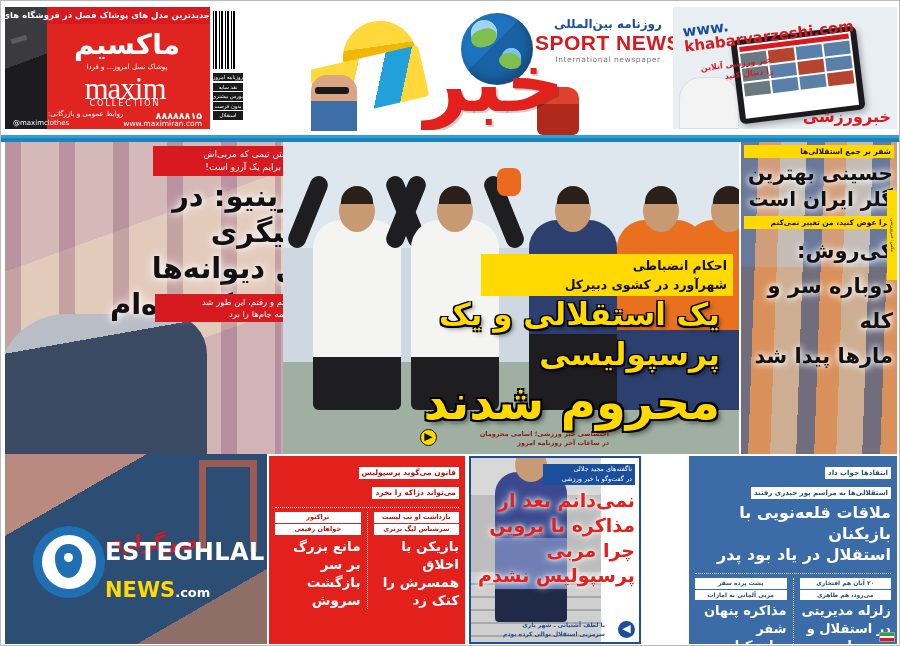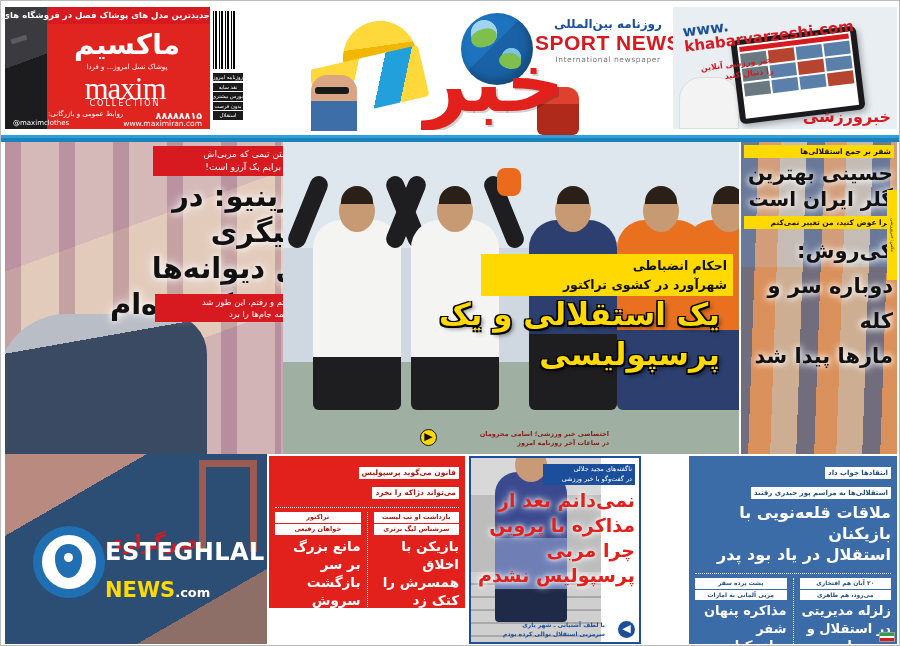--- a/index.html
+++ b/index.html
@@ -355,21 +355,21 @@
   .wm .pin:after{
     content:""; position:absolute; left:9px; top:9px; width:9px; height:9px;
     background:#fff; border-radius:50%;
   }
   .wm .fa{ position:absolute; left:72px; top:4px; font-size:20px; color:#d71920; font-weight:bold; }
   .wm .en{ position:absolute; left:72px; top:12px; font-size:24px; color:#fff; font-weight:bold; direction:ltr; letter-spacing:.5px; }
   .wm .en2{ position:absolute; left:72px; top:52px; font-size:21px; color:#ffd900; font-weight:bold; direction:ltr; }
   .wm .en2 .dot{ color:#fff; font-size:13px; }
 
   
-  .redpack{ position:absolute; left:268px; top:2px; width:196px; height:152px; background:#e2211c; }
+  .redpack{ position:absolute; left:268px; top:2px; width:196px; height:188px; background:#e2211c; }
   .redpack .rtop{ padding:4px 6px 2px; }
   .redpack .rk{
     background:#fff; color:#b3160f; font-size:7.5px; font-weight:bold;
     padding:1px 3px; display:inline-block; margin:0 0 1px 0; line-height:10px;
   }
   .redpack .rh{
     color:#fff; font-size:17px; font-weight:bold; line-height:22px; text-align:right;
     margin-top:2px;
   }
   .redpack .rdiv{
@@ -594,25 +594,26 @@
         </div>
       <div class="pl p4">
           <div class="head"></div>
         </div>
       <div class="pl p5">
           <div class="head"></div>
         </div>
 
       <div class="kicker-yellow">
         <span>احکام انضباطی</span>
-        <span>شهرآورد در کشوی تراکتور</span>
+        <span>شهرآورد در کشوی دبیرکل</span>
       </div>
 
       <div class="headline-main">
         <div class="l1">یک استقلالی و یک پرسپولیسی</div>
+        <div class="l2">محروم شدند</div>
       </div>
 
       <div class="credit-main">
         <span>اختصاصی خبر ورزشی؛ اسامی محرومان</span><br>
         <span>در ساعات آخر روزنامه امروز</span>
       </div>
       <div class="arrow-btn arrow-main">▶</div>
     </div>
 
     <div class="col-right">

